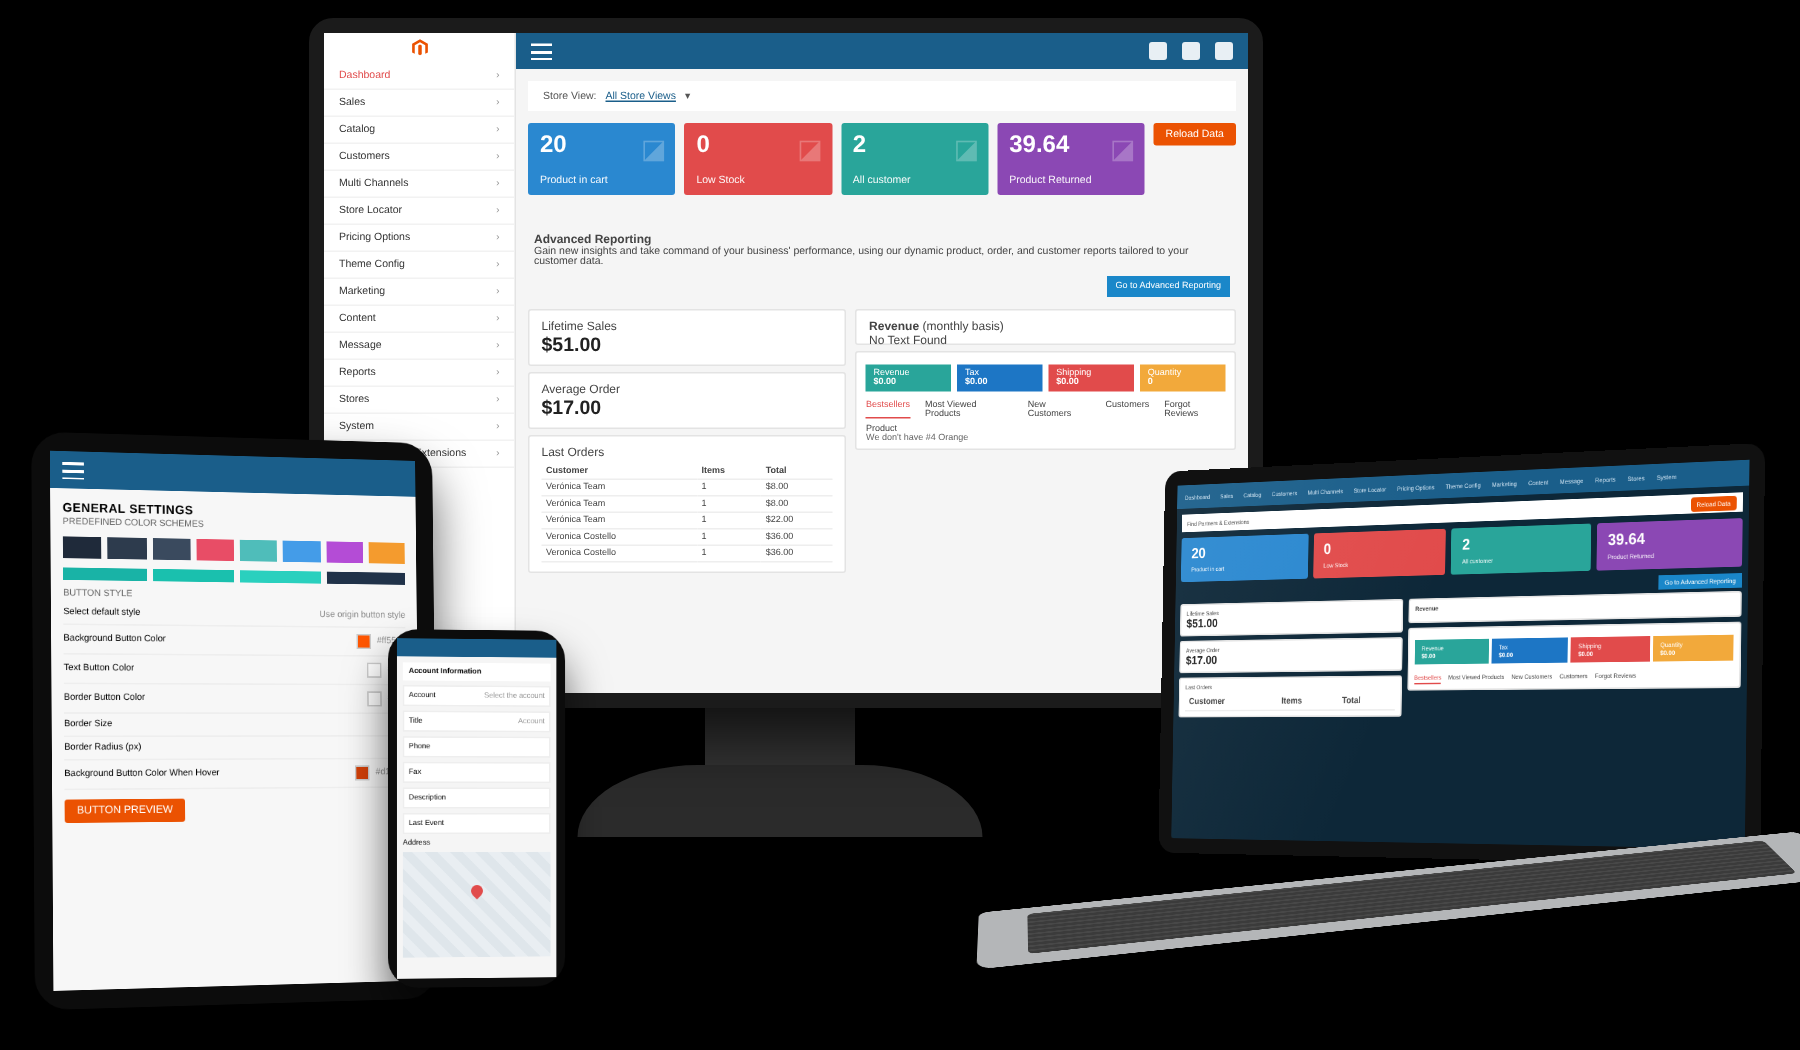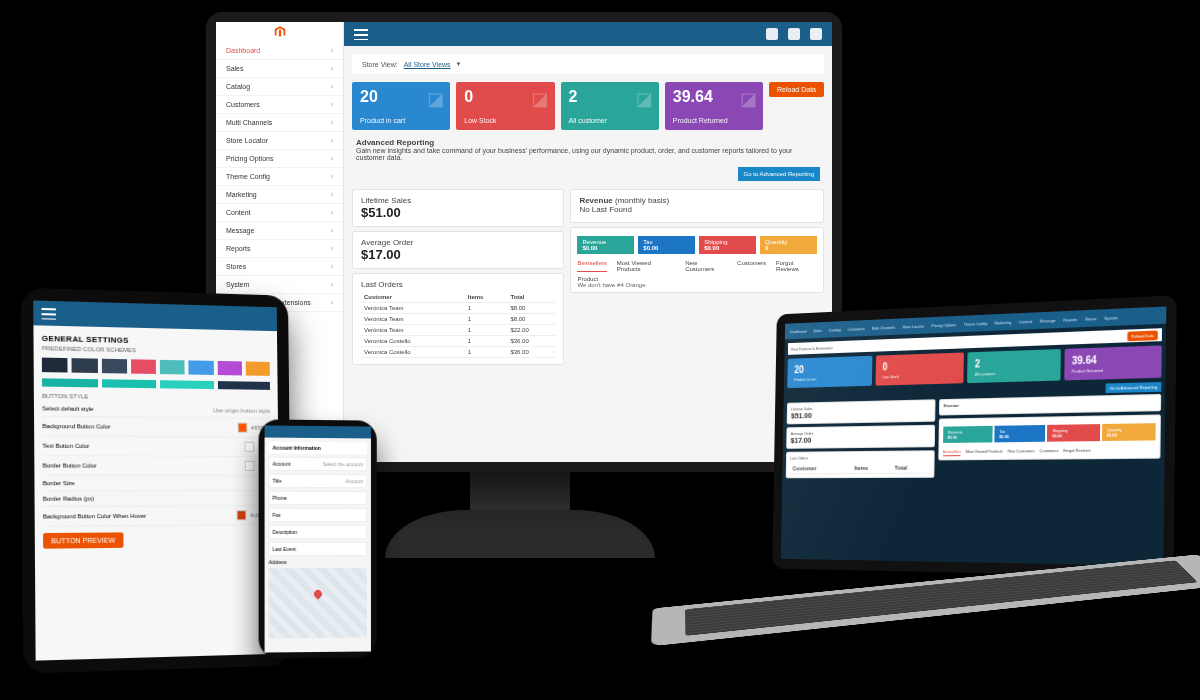--- a/index.html
+++ b/index.html
@@ -47,21 +47,21 @@
 .desk-side ul{list-style:none}
 .desk-side li{padding:5px 10px;font-size:7px;color:#333;display:flex;align-items:center;justify-content:space-between;border-bottom:1px solid #f2f2f2}
 .desk-side li.active{color:#e14b4b}
 .desk-side li .chev{font-size:7px;color:#999}
 .desk-main{flex:1;display:flex;flex-direction:column;background:#f5f5f5}
 .desk-top{height:24px;background:#1a5e8a;display:flex;align-items:center;justify-content:space-between;padding:0 10px;color:#fff}
 .desk-top-right{display:flex;gap:10px;align-items:center}
 .storeview{background:#fff;margin:8px;padding:6px 10px;font-size:7px;color:#555;display:flex;align-items:center;gap:6px}
 .statsrow{display:flex;gap:6px;margin:0 8px 8px 8px;align-items:stretch}
 .statsrow .btn-orange{align-self:flex-start;height:auto}
-.advtxt{margin:0 12px 4px;font-size:7px}
+.advtxt{margin:17px 12px 4px;font-size:7px}
 .advtxt b{font-size:8px}
 .btn-advrep{background:#1a87c9;color:#fff;font-size:6px;padding:4px 6px;border:none;margin-left:auto;display:block}
 .panelrow{display:flex;gap:6px;margin:4px 8px}
 .leftcol{width:45%;display:flex;flex-direction:column;gap:4px}
 .rightcol{flex:1;display:flex;flex-direction:column;gap:4px}
 .leftcol .card .big{font-size:13px;font-weight:700;color:#222}
 .microstats{display:flex;gap:4px;margin-top:4px}
 .microstats .ms{flex:1;color:#fff;padding:3px 5px;font-size:6px}
 .tabs{display:flex;gap:10px;font-size:6px;margin-top:6px}
 .tabs span.active{color:#e14b4b;border-bottom:1px solid #e14b4b;padding-bottom:1px}
@@ -269,23 +269,23 @@
                     <tr>
                       <td>Veronica Costello</td>
                       <td>1</td>
                       <td>$36.00</td>
                     </tr>
                   </tbody>
                 </table>
             </div>
           </div>
           <div class="rightcol">
-            <div class="card" style="height:34px">
+            <div class="card" style="height:24px">
               <span><b>Revenue</b> <span>(monthly basis)</span></span><br>
-              <span>No Last Found</span>
+              <span>No Text Found</span>
             </div>
             <div class="card" style="padding:4px 6px">
               <div class="microstats" id="desk-mini">
                   <div class="ms s-teal">Revenue<br><b>$0.00</b></div>
                   <div class="ms s-tax">Tax<br><b>$0.00</b></div>
                   <div class="ms s-ship">Shipping<br><b>$0.00</b></div>
                   <div class="ms s-qty">Quantity<br><b>0</b></div>
                 </div>
               <div class="tabs" id="desk-tabs">
                   <span class="active">Bestsellers</span>

